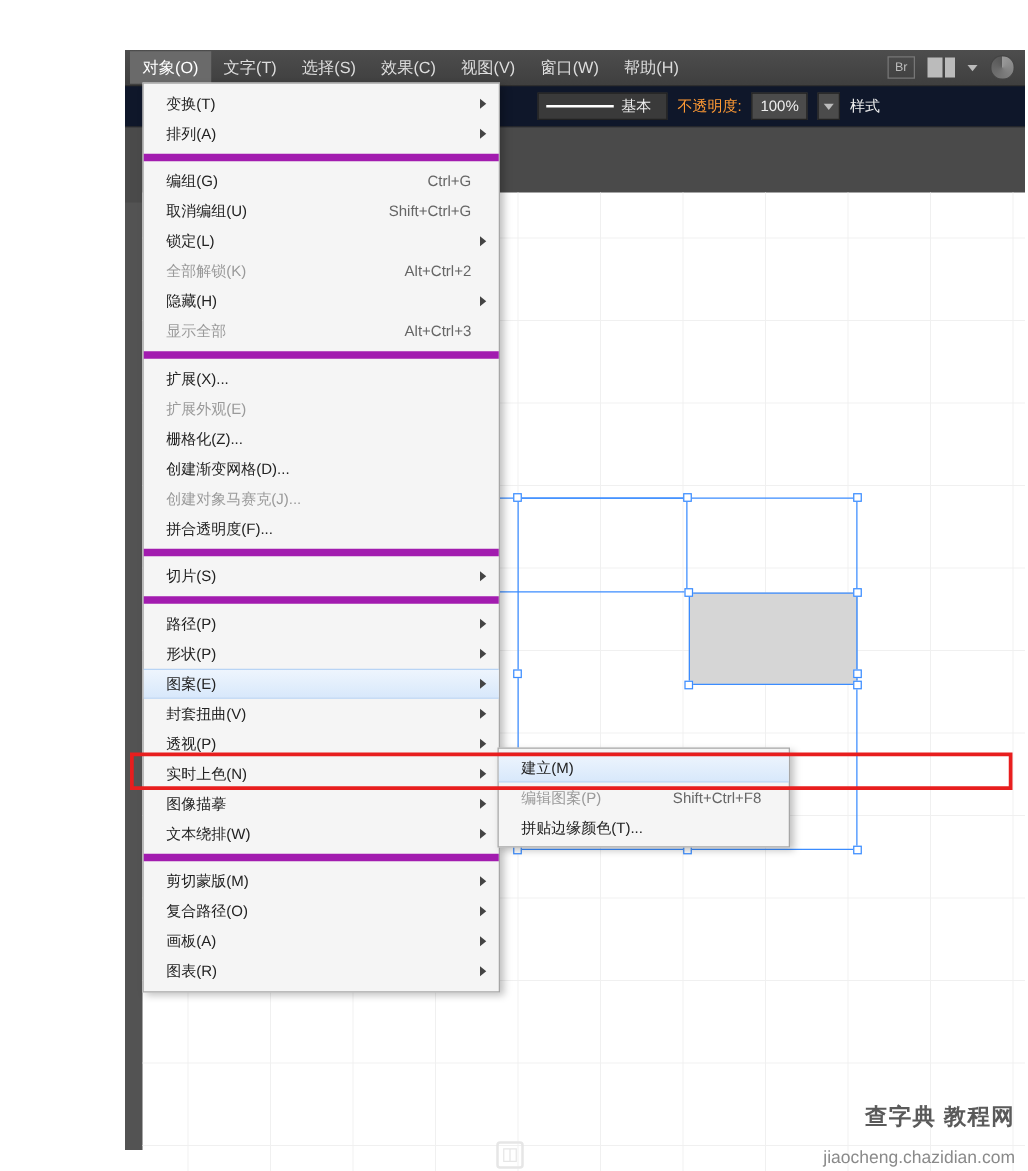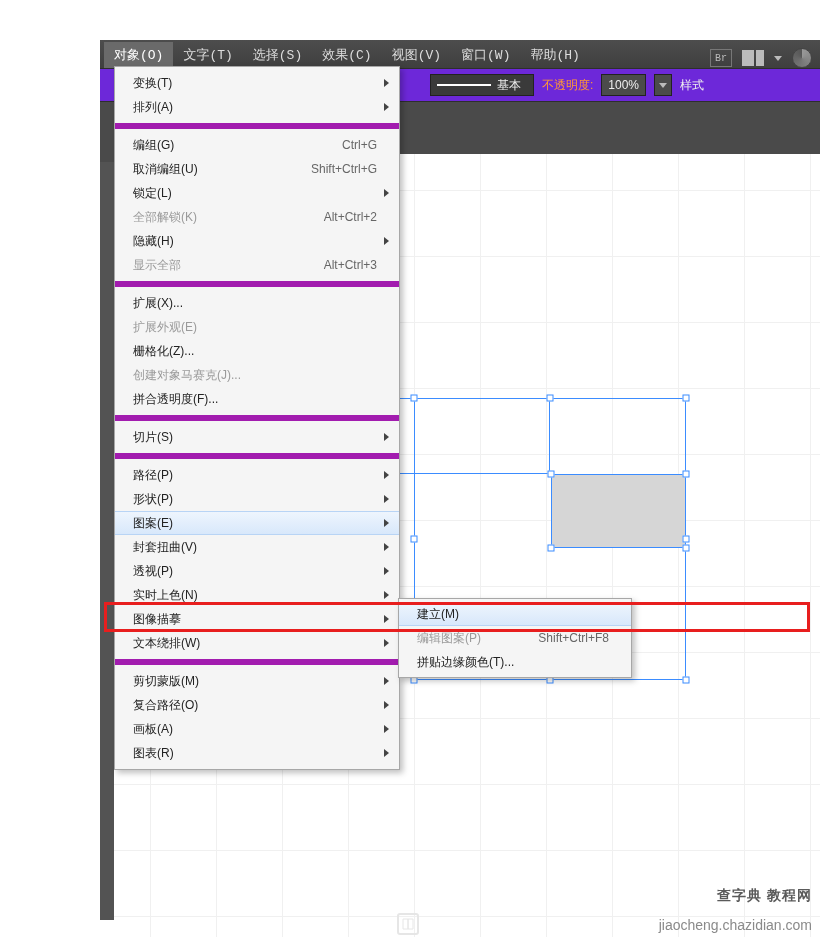--- a/index.html
+++ b/index.html
@@ -14,27 +14,26 @@
 }
 .app-frame {
   position: absolute;
   left: 100px; top: 40px;
   width: 720px;
   height: 880px;
   background: #535353;
 }
 .menubar {
   display: flex;
-  align-items: flex-end;
+  align-items: center;
   height: 28px;
   background: linear-gradient(#4d4d4d,#3f3f3f);
   padding: 0 4px;
   color: #ddd;
   font-size: 13px;
-  font-family: Liberation Mono, monospace;
 }
 .menubar .mitem {
   padding: 4px 10px;
   cursor: default;
 }
 .menubar .mitem.active {
   background: #6a6a6a;
   color: #fff;
 }
 .menubar .spacer { flex: 1; }
@@ -56,21 +55,21 @@
 .tool-icons .chev {
   width:0;height:0;border-left:4px solid transparent;border-right:4px solid transparent;border-top:5px solid #bbb;
 }
 .tool-icons .radar {
   width:20px;height:20px;border-radius:50%;
   background: conic-gradient(#999, #555);
   border:1px solid #444;
 }
 .controlbar {
   height:34px;
-  background:#6d28d9;
+  background:#0f172a;
   border-top:1px solid #2e2e2e;
   border-bottom:1px solid #2e2e2e;
   display:flex; align-items:center;
   padding-left:330px;
   gap:8px;
   color:#ccc;
   font-size:12px;
 }
 .stroke-select {
   display:flex; align-items:center;
@@ -206,21 +205,21 @@
   width:22px; height:22px;
   border:2px solid #e6e6e6;
   border-radius:3px;
   display:flex; align-items:center; justify-content:center;
 }
 .wm-right {
   position:absolute;
   right:10px; bottom:4px;
   text-align:right;
 }
-.wm-right .big { color:#5a5a5a; font-size:14px; font-weight:600; letter-spacing:1px; }
+.wm-right .big { color:#5a5a5a; font-size:18px; font-weight:600; letter-spacing:1px; }
 .wm-right .url { color:#8a8a8a; font-size:14px; margin-top:12px; }
 </style>
 </head>
 <body>
 
 <div class="app-frame">
 
   <div class="menubar">
     <div class="mitem active"><span>对象(O)</span></div>
     <div class="mitem"><span>文字(T)</span></div>
@@ -327,20 +326,23 @@
     <div class="mgroup">
       <div class="menu-row">
           <span class="label">扩展(X)...</span>
         </div>
       <div class="menu-row disabled">
           <span class="label">扩展外观(E)</span>
         </div>
       <div class="menu-row">
           <span class="label">栅格化(Z)...</span>
         </div>
+      <div class="menu-row">
+          <span class="label">创建渐变网格(D)...</span>
+        </div>
       <div class="menu-row disabled">
           <span class="label">创建对象马赛克(J)...</span>
         </div>
       <div class="menu-row">
           <span class="label">拼合透明度(F)...</span>
         </div>
     </div>
 
     <div class="mgroup">
       <div class="menu-row has-sub">

